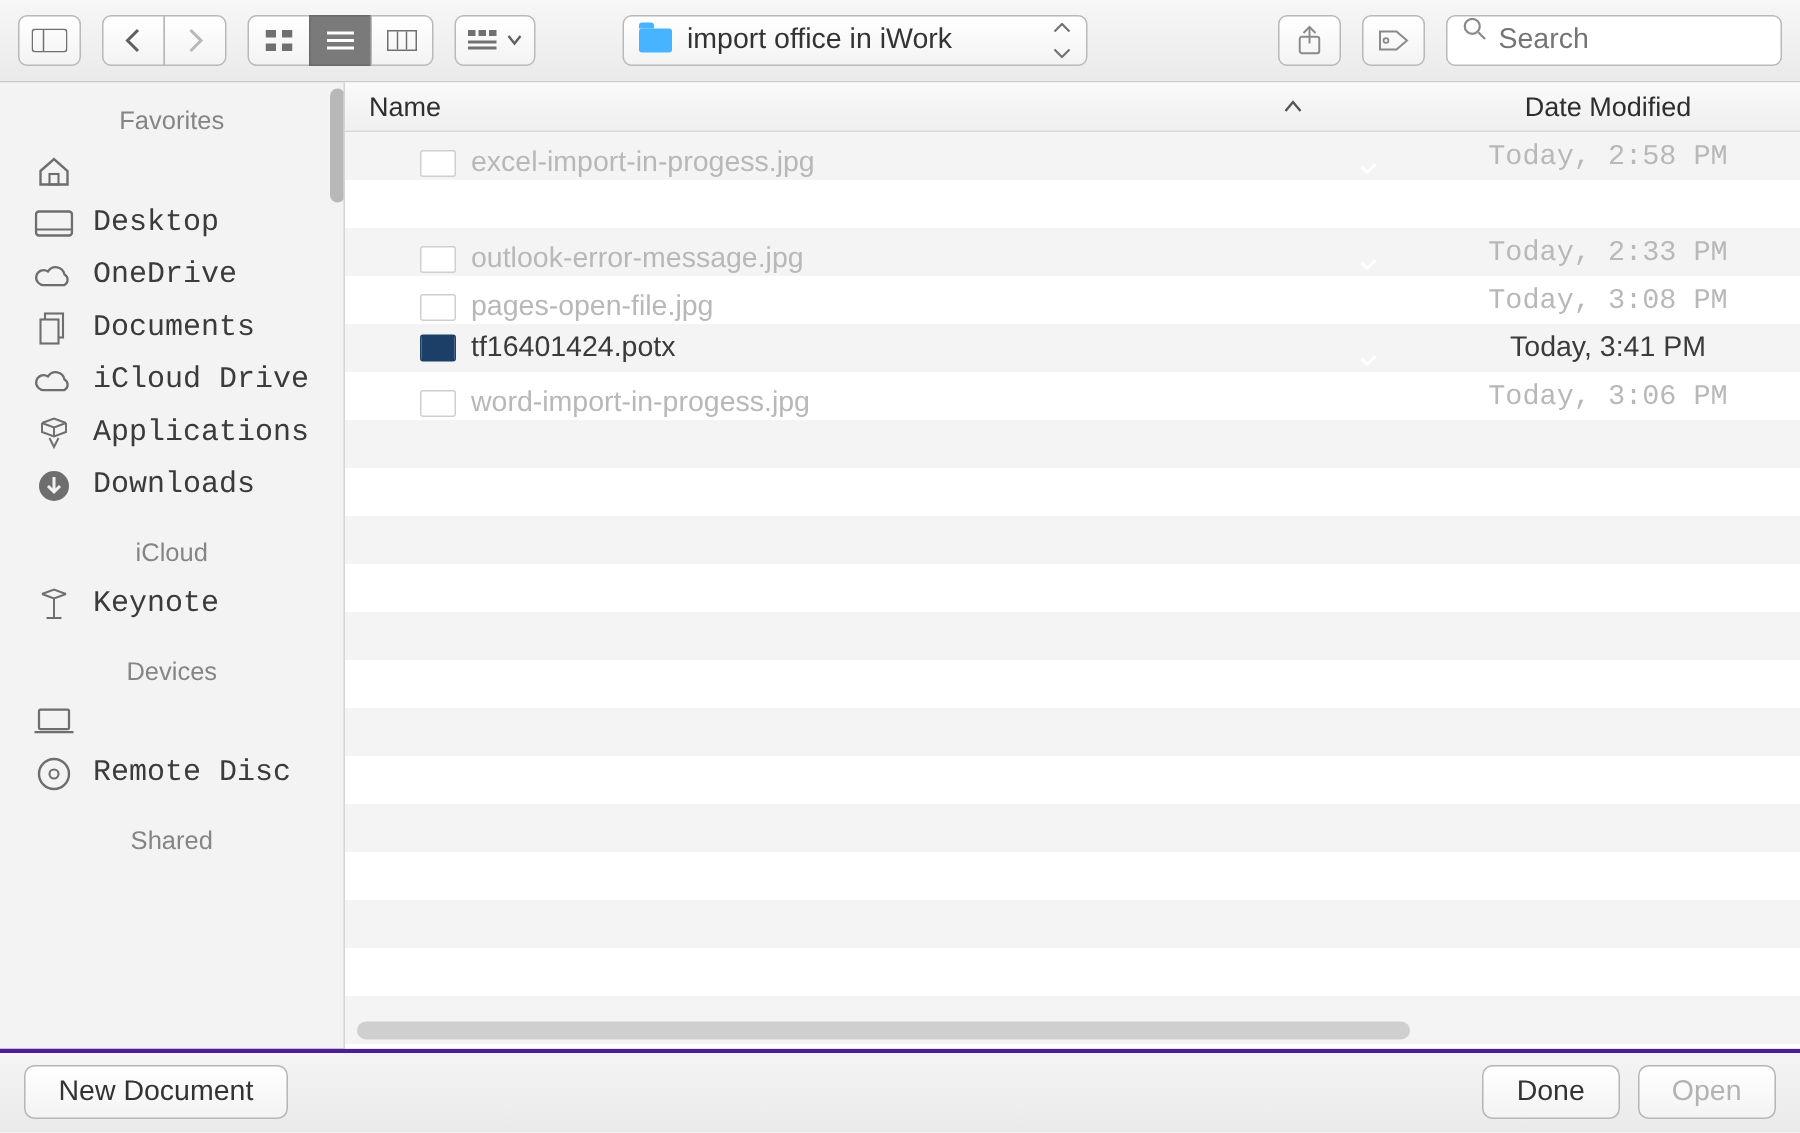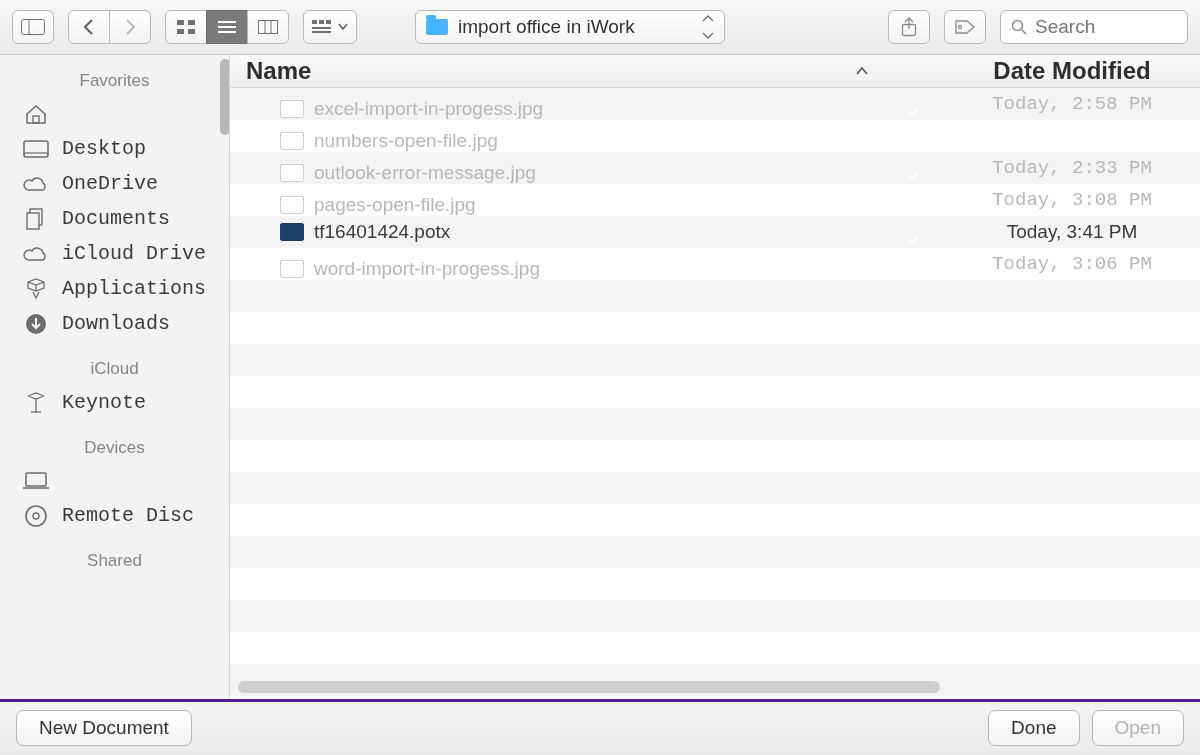--- a/index.html
+++ b/index.html
@@ -55,23 +55,23 @@
   .path-btn .folder-glyph::before{
     content:""; position:absolute; top:-4px; left:0; width:10px; height:4px;
     background:#46b4ff; border-top-left-radius:2px; border-top-right-radius:2px;
   }
   .path-btn .stepper{
     position:absolute; right:8px; top:4px; bottom:4px; width:14px;
     display:flex; flex-direction:column; justify-content:space-between; color:#666;
   }
 
   .search-box{
-    height:34px; width:188px;
+    height:34px; width:224px;
     background:#fff; border:1px solid #b9b9b9; border-radius:6px;
-    display:flex; align-items:center; padding:0 10px; color:#8a8a8a;
+    display:flex; padding:0 10px; color:#8a8a8a;
     gap:8px;
   }
   .search-box input{
     border:none; outline:none; background:transparent; font-size:19px; color:#555; width:100%;
   }
 
   
   .body-area{ flex:1 1 auto; display:flex; min-height:0; border-bottom:3px solid #4c1d95;text-align:center;}
   .sidebar{
     width:230px; background:#f4f3f3; border-right:1px solid #d4d4d4;
@@ -92,22 +92,22 @@
   .sb-item span.label{ font-weight:400;font-family:Liberation Mono, monospace; }
 
   
   .main{
     flex:1 1 auto; display:flex; flex-direction:column; min-width:0;
     background:#fff;
   }
   .list-header{
     height:34px; background:linear-gradient(#fafafa,#efefef);
     border-bottom:1px solid #d6d6d6;
-    display:flex; align-items:center; font-weight:700; color:#2e2e2e;
-    font-size:24px;
+    display:flex; align-items:center; font-weight:400; color:#2e2e2e;
+    font-size:18px;
   }
   .col-name{ flex:1 1 auto; padding-left:16px; display:flex; align-items:center;}
   .col-status{ width:50px; text-align:center;}
   .col-date{ width:270px; padding-left:14px;}
   .sort-caret{ margin-left:auto; margin-right:12px; color:#555;}
 
   .file-rows{ flex:1 1 auto; overflow:hidden; position:relative;}
   .row{
     height:32px; display:flex; align-items:center; font-size:19px;
   }
@@ -407,24 +407,20 @@
     <div class="file-rows">
       <div class="row dim">
         <div class="col-name">
             <span class="file-glyph"></span>
             <span class="fname">excel-import-in-progess.jpg</span>
           </div>
         <div class="col-status"><span class="status-dot"></span></div>
         <div class="col-date"><span class="date">Today, 2:58 PM</span></div>
       </div>
       <div class="row dim">
-        <div class="col-name">
-            <span class="file-glyph"></span>
-            <span class="fname">numbers-open-file.jpg</span>
-          </div>
         <div class="col-status"><span class="status-dot"></span></div>
       </div>
       <div class="row dim">
         <div class="col-name">
             <span class="file-glyph"></span>
             <span class="fname">outlook-error-message.jpg</span>
           </div>
         <div class="col-status"><span class="status-dot"></span></div>
         <div class="col-date"><span class="date">Today, 2:33 PM</span></div>
       </div>

